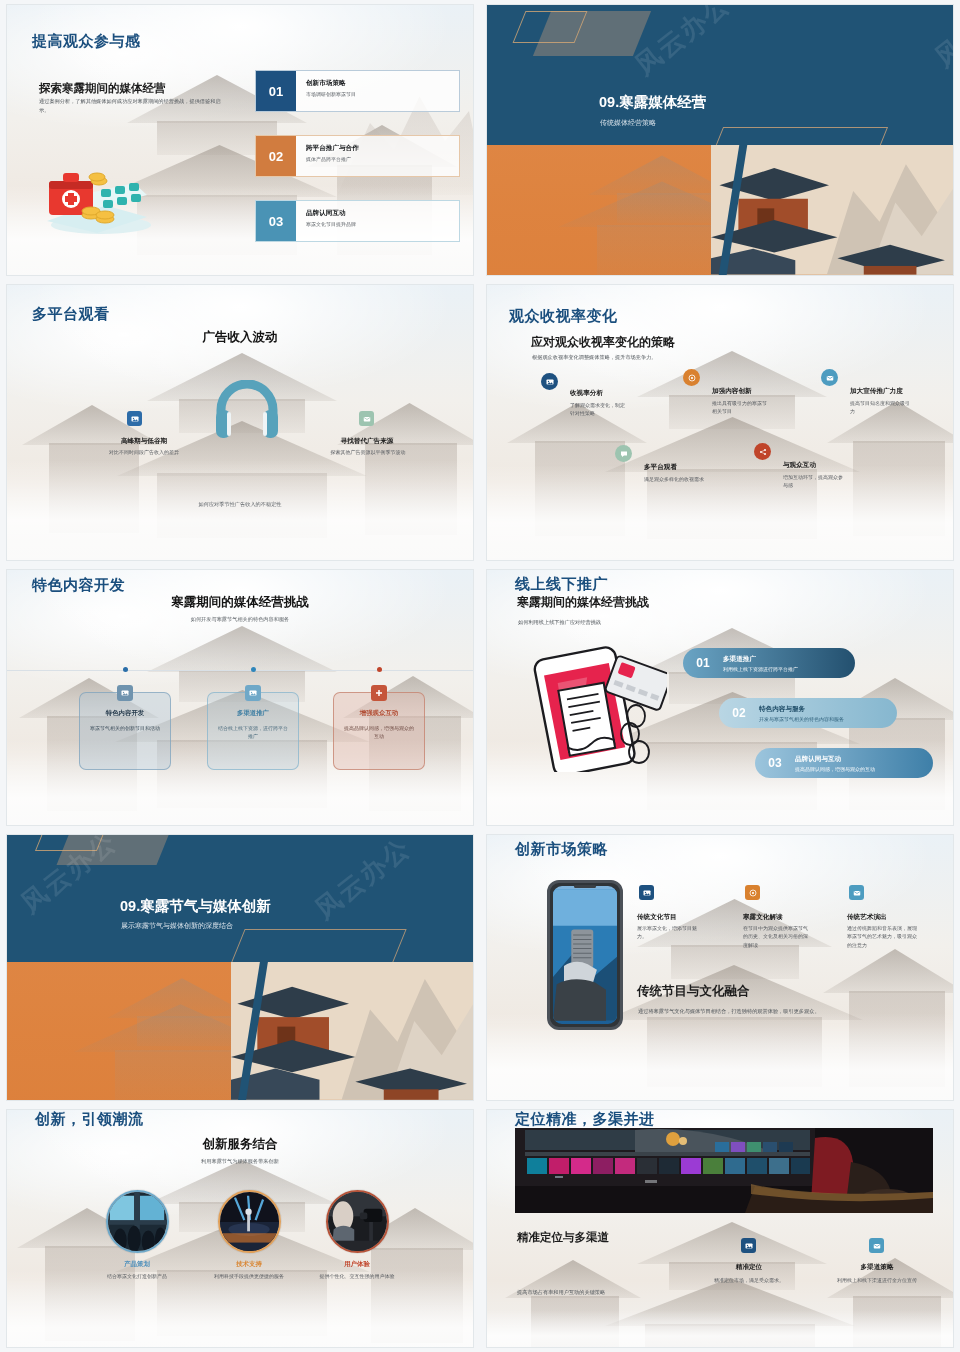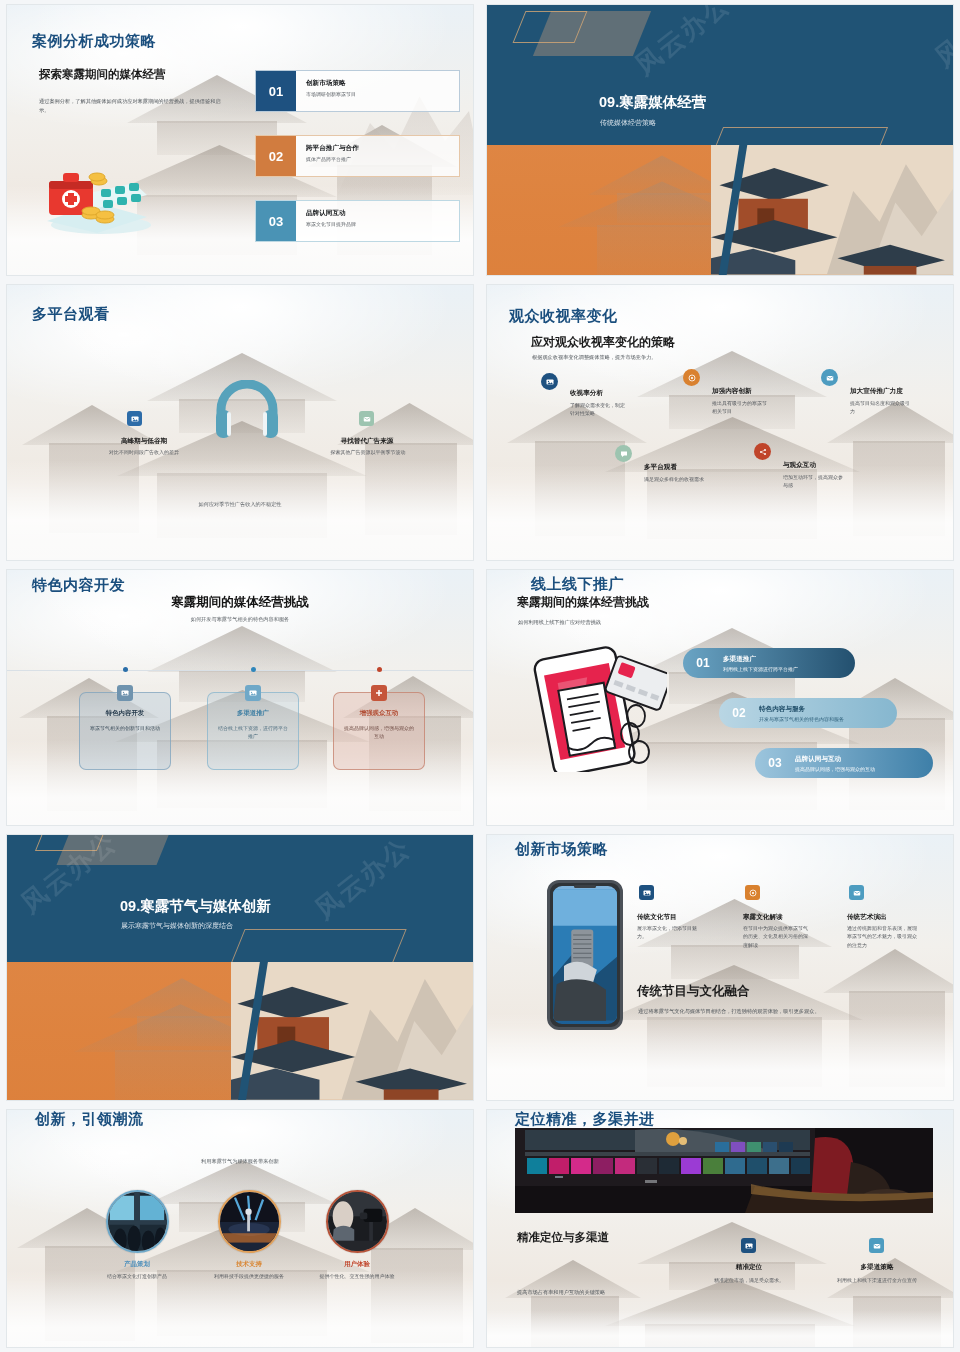--- a/index.html
+++ b/index.html
@@ -202,22 +202,22 @@
         <div class="roof" style="left:120px;top:70px;width:180px;height:48px;"></div>
         <div class="body" style="left:150px;top:116px;width:120px;height:34px;"></div>
         <div class="roof" style="left:95px;top:140px;width:235px;height:52px;"></div>
         <div class="body" style="left:130px;top:190px;width:160px;height:60px;"></div>
         <div class="roof" style="left:300px;top:120px;width:150px;height:42px;"></div>
         <div class="body" style="left:330px;top:160px;width:95px;height:90px;"></div>
         <div class="mountain" style="left:330px;top:70px;width:150px;height:120px;"></div>
         <div class="mist" style="top:180px;height:100px;"></div>
       </div>
 
-      <div class="slide-title" style="left:25px;top:27px;">案例分析成功策略</div>
-      <div class="h2" style="position:absolute;left:32px;top:62px;">探索寒露期间的媒体经营</div>
+      <div class="slide-title" style="left:25px;top:27px;">提高观众参与感</div>
+      <div class="h2" style="position:absolute;left:32px;top:76px;">探索寒露期间的媒体经营</div>
       <div class="body-sm" style="position:absolute;left:32px;top:92px;width:185px;">通过案例分析，了解其他媒体如何成功应对寒露期间的经营挑战，提供借鉴和启示。</div>
 
       <div class="kit">
         <svg viewBox="0 0 120 80">
           <ellipse cx="62" cy="70" rx="50" ry="9" fill="#dff0f2"></ellipse>
           <path d="M8 66 L58 48 L108 62 L58 78 Z" fill="#d7eef1"></path>
           <path d="M42 40 L95 28 L108 40 L55 54 Z" fill="#e7f6f7"></path>
           <rect x="10" y="26" width="44" height="34" rx="4" fill="#e8382f"></rect>
           <rect x="10" y="26" width="44" height="8" rx="3" fill="#c52b24"></rect>
           <rect x="24" y="18" width="16" height="9" rx="3" fill="#e8382f"></rect>
@@ -309,20 +309,21 @@
         <div class="roof" style="left:110px;top:136px;width:250px;height:55px;"></div>
         <div class="body" style="left:150px;top:188px;width:170px;height:65px;"></div>
         <div class="roof" style="left:15px;top:120px;width:140px;height:40px;"></div>
         <div class="body" style="left:42px;top:158px;width:90px;height:90px;"></div>
         <div class="roof" style="left:330px;top:118px;width:145px;height:42px;"></div>
         <div class="body" style="left:358px;top:158px;width:92px;height:92px;"></div>
         <div class="mist" style="top:175px;height:110px;"></div>
       </div>
 
       <div class="slide-title" style="left:25px;top:20px;">多平台观看</div>
+      <div class="h2c" style="position:absolute;left:0;right:0;top:44px;">广告收入波动</div>
 
       <div class="hp">
         <svg viewBox="0 0 66 60">
           <path d="M7 40 V30 A26 26 0 0 1 59 30 V40" fill="none" stroke="#57a2bb" stroke-width="9" stroke-linecap="round"></path>
           <rect x="2" y="30" width="15" height="28" rx="7" fill="#57a2bb"></rect>
           <rect x="49" y="30" width="15" height="28" rx="7" fill="#57a2bb"></rect>
           <rect x="13" y="32" width="4" height="24" rx="2" fill="#eef4f6"></rect>
           <rect x="49" y="32" width="4" height="24" rx="2" fill="#eef4f6"></rect>
         </svg>
       </div>
@@ -495,21 +496,21 @@
       <div>
         <div class="roof" style="left:150px;top:58px;width:190px;height:46px;"></div>
         <div class="body" style="left:182px;top:102px;width:126px;height:32px;"></div>
         <div class="roof" style="left:118px;top:122px;width:255px;height:52px;"></div>
         <div class="body" style="left:160px;top:172px;width:170px;height:68px;"></div>
         <div class="roof" style="left:336px;top:108px;width:144px;height:42px;"></div>
         <div class="body" style="left:362px;top:148px;width:96px;height:92px;"></div>
         <div class="mist" style="top:170px;height:105px;"></div>
       </div>
 
-      <div class="slide-title" style="left:44px;top:5px;">线上线下推广</div>
+      <div class="slide-title" style="left:28px;top:5px;">线上线下推广</div>
       <div class="h2" style="position:absolute;left:30px;top:24px;font-size:12px;">寒露期间的媒体经营挑战</div>
       <div class="body-sm" style="position:absolute;left:31px;top:48px;width:220px;">如何利用线上线下推广应对经营挑战</div>
 
       <div class="phone-ill">
         <svg viewBox="0 0 140 130">
           <g transform="rotate(-11 70 65)">
             <rect x="16" y="8" width="82" height="118" rx="10" fill="#fff" stroke="#1c1c20" stroke-width="2.4"></rect>
             <rect x="24" y="24" width="66" height="86" fill="#e6234d"></rect>
             <path d="M36 34 l30 0 -22 64 -10 0 z" fill="#fff" opacity=".22"></path>
           </g>
@@ -673,20 +674,21 @@
         <div class="roof" style="left:108px;top:110px;width:255px;height:52px;"></div>
         <div class="body" style="left:150px;top:160px;width:170px;height:66px;"></div>
         <div class="roof" style="left:10px;top:98px;width:140px;height:40px;"></div>
         <div class="body" style="left:38px;top:136px;width:90px;height:95px;"></div>
         <div class="roof" style="left:338px;top:98px;width:140px;height:42px;"></div>
         <div class="body" style="left:364px;top:138px;width:92px;height:95px;"></div>
         <div class="mist" style="top:160px;height:105px;"></div>
       </div>
 
       <div class="slide-title" style="left:28px;top:0px;">创新，引领潮流</div>
+      <div class="h2c" style="position:absolute;left:0;right:0;top:26px;">创新服务结合</div>
       <div class="sub-c" style="position:absolute;left:0;right:0;top:48px;">利用寒露节气为媒体服务带来创新</div>
 
       <div>
         <div class="pcirc" style="left:99px;top:80px;border-color:#6fa8c8;">
           <svg viewBox="0 0 63 63" style="width:100%;height:100%">
             <rect width="63" height="63" fill="#1c2a35"></rect>
             <rect x="2" y="4" width="26" height="28" fill="#7fc6e0"></rect>
             <rect x="34" y="4" width="26" height="28" fill="#63b2d4"></rect>
             <g fill="#2a3c4a">
                 <rect x="28" y="0" width="6" height="40"></rect>

